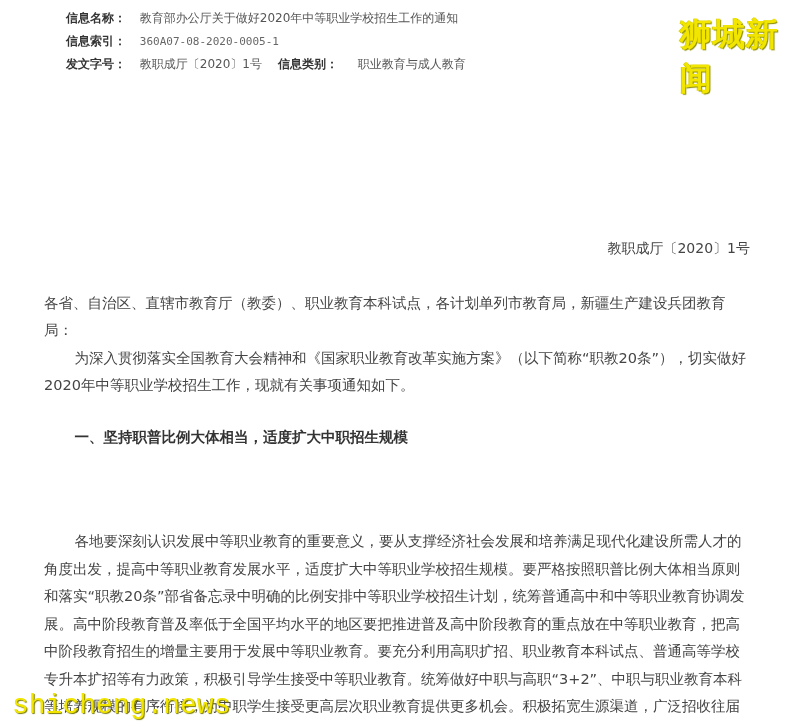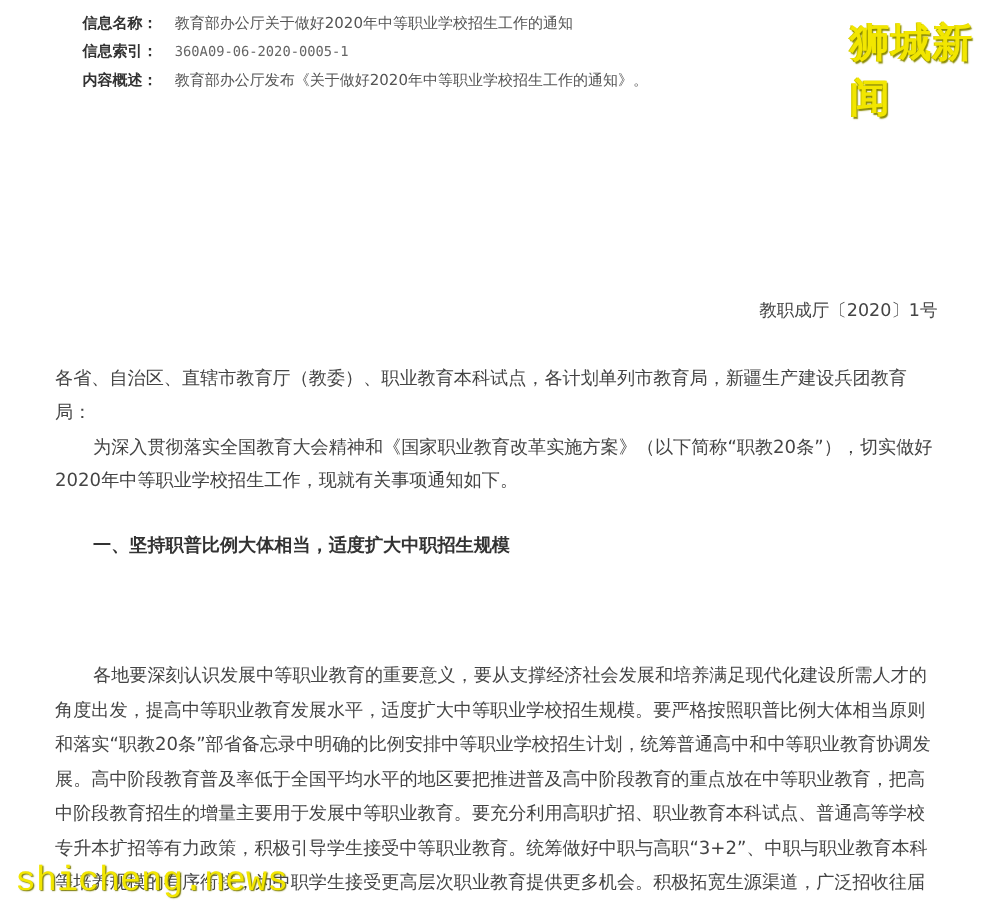--- a/index.html
+++ b/index.html
@@ -41,25 +41,29 @@
 </head>
 <body>
 
 <div class="meta">
   <div class="meta-row">
     <span class="meta-label">信息名称：</span>
     <span class="meta-value">教育部办公厅关于做好2020年中等职业学校招生工作的通知</span>
   </div>
   <div class="meta-row">
     <span class="meta-label">信息索引：</span>
-    <span class="meta-value mono">360A09-06-2020-0005-1</span>
+    <span class="meta-value mono">360A07-08-2020-0005-1</span>
   </div>
   <div class="meta-row">
-    <span class="meta-label">内容概述：</span>
-    <span class="meta-value">教育部办公厅发布《关于做好2020年中等职业学校招生工作的通知》。</span>
+    <span class="meta-label">发文字号：</span>
+    <span class="meta-value">教职成厅〔2020〕1号</span>
+    <span class="abs" style="left:212px;">
+      <span class="meta-label">信息类别：</span>
+      <span class="meta-value" style="margin-left:6px;">职业教育与成人教育</span>
+    </span>
   </div>
 </div>
 
 <div class="brand-watermark">狮城新闻</div>
 
 <div class="title">
 </div>
 
 <div class="docno">教职成厅〔2020〕1号</div>
 

